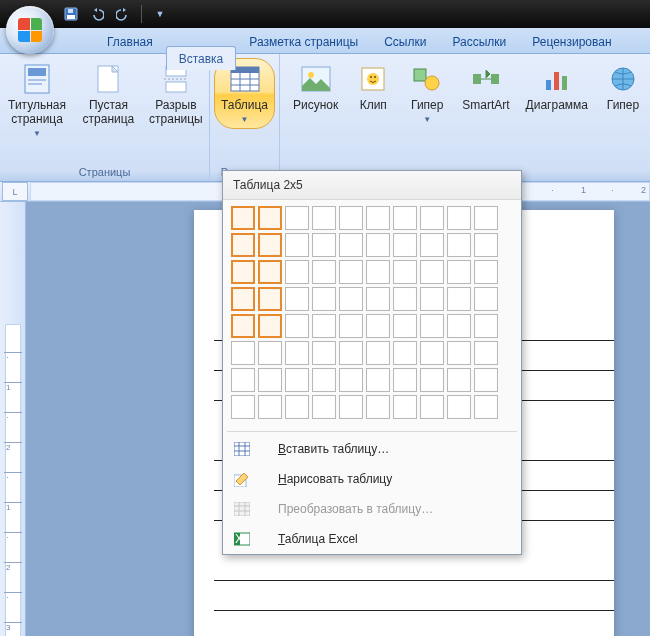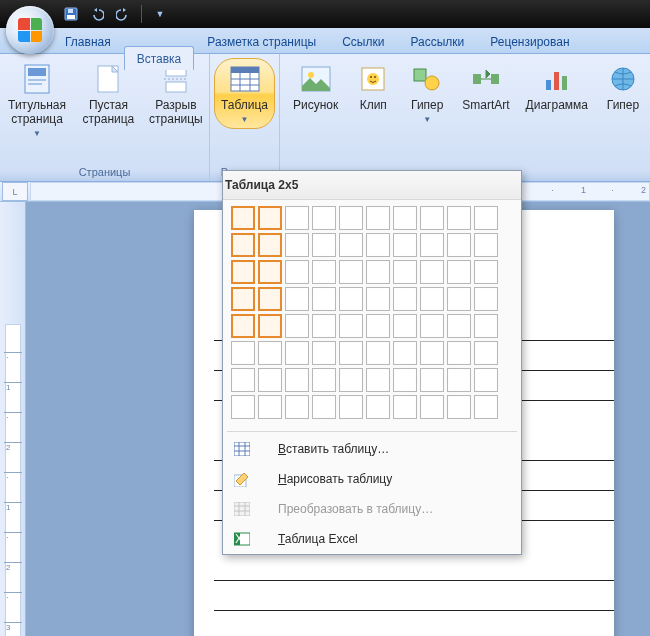--- a/index.html
+++ b/index.html
@@ -9,21 +9,21 @@
 .qat-btn { width: 22px; height: 20px; display: flex; align-items: center; justify-content: center; color: #c6d8f0; border-radius: 3px; }
 .qat-sep { width: 1px; height: 18px; background: #555; margin: 0 3px; }
 
 .office-orb { position: absolute; top: 6px; left: 6px; width: 48px; height: 48px; border-radius: 50%; background: radial-gradient(circle at 35% 35%, #fff, #dbe7f6 40%, #a9c1e0 70%, #7a9dc4); box-shadow: 0 2px 5px rgba(0,0,0,.4), inset 0 1px 2px rgba(255,255,255,.8); z-index: 50; display: flex; align-items: center; justify-content: center; }
 .office-logo { width: 24px; height: 24px; display: grid; grid-template: 1fr 1fr / 1fr 1fr; gap: 1px; }
 .office-logo div:nth-child(1){background:#e94b35;border-radius:3px 0 0 0}
 .office-logo div:nth-child(2){background:#4caf50;border-radius:0 3px 0 0}
 .office-logo div:nth-child(3){background:#2196f3;border-radius:0 0 0 3px}
 .office-logo div:nth-child(4){background:#ff9800;border-radius:0 0 3px 0}
 
-.tabs-row { height: 26px; background: linear-gradient(#cfe0f7, #b9d4f3); display: flex; align-items: flex-end; padding-left: 52px; border-bottom: 1px solid #8aaee0; }
+.tabs-row { height: 26px; background: linear-gradient(#cfe0f7, #b9d4f3); display: flex; align-items: flex-end; padding-left: 94px; border-bottom: 1px solid #8aaee0; }
 .tab { padding: 5px 12px 4px; color: #154a92; cursor: pointer; border: 1px solid transparent; border-bottom: none; border-radius: 3px 3px 0 0; white-space: nowrap; }
 .tab.active { background: #e6eefc; border-color: #8aaee0; color: #2e5b9c; position: relative; top: 17px; }
 
 .ribbon { height: 128px; background: linear-gradient(#e6eefc, #d0dff6 92%, #b9cfee); display: flex; border-bottom: 1px solid #8aaee0; }
 .group { display: flex; flex-direction: column; align-items: center; padding: 4px 6px 0; border-right: 1px solid #b1c9ea; }
 .group-items { display: flex; flex: 1; align-items: flex-start; gap: 2px; }
 .group-title { font-size: 11px; color: #4a6a98; padding: 2px 0 3px; text-align: center; width: 100%; }
 .big-btn { display: flex; flex-direction: column; align-items: center; padding: 4px 6px; border: 1px solid transparent; border-radius: 3px; cursor: pointer; min-width: 52px; text-align: center; line-height: 1.15; color: #2a2a2a; }
 .big-btn.active { background: linear-gradient(#fff2c9, #ffe08a 48%, #ffcf4a 52%, #ffe79f); border-color: #e0a93e; border-radius: 20px; }
 .big-btn .ico { width: 32px; height: 32px; margin-bottom: 4px; display: flex; align-items: center; justify-content: center; }
@@ -36,21 +36,21 @@
 
 .workspace { position: relative; height: calc(636px - 28px - 26px - 116px - 20px); display: flex; }
 .ruler-v { width: 26px; background: linear-gradient(90deg,#e6eefc,#d3e2f8); border-right: 1px solid #9fbce2; position: relative; }
 .ruler-v .m{position:absolute;left:4px;width:18px;border-top:1px solid #8fa8c8;font-size:8px;color:#6a85ab;padding-left:2px}
 .ruler-v .shade{position:absolute;left:5px;top:122px;width:16px;bottom:0;background:#fff;border:1px solid #c1d3ec}
 .page-area { flex: 1; background: #8ba9cf; position: relative; overflow: hidden; }
 .page { position: absolute; top: 8px; left: 168px; width: 420px; height: 800px; background: #fff; box-shadow: 0 2px 10px rgba(0,0,0,.25); }
 .page .tline{position:absolute;left:20px;right:0;border-top:1px solid #222}
 
 .table-popup { position: absolute; z-index: 60; top: 170px; left: 222px; width: 300px; background: #fafafa; border: 1px solid #8f9db1; box-shadow: 2px 3px 8px rgba(0,0,0,.3); }
-.popup-title { padding: 7px 2px; font-weight: bold; color: #333; background: linear-gradient(#f8f8f8,#ececec); border-bottom: 1px solid #d8d8d8; }
+.popup-title { padding: 7px 10px; font-weight: normal; color: #333; background: linear-gradient(#f8f8f8,#ececec); border-bottom: 1px solid #d8d8d8; }
 .grid-picker { padding: 6px 8px 10px; display: grid; grid-template-columns: repeat(10, 24px); grid-auto-rows: 24px; gap: 3px; }
 .cell { border: 1px solid #b8b8b8; background: #fff; box-shadow: inset 0 0 1px rgba(0,0,0,.1); }
 .cell.sel { border: 2px solid #e78a2e; background: #fff6ec; }
 .popup-sep { height: 1px; background: #d8d8d8; margin: 2px 4px; }
 .popup-item { display: flex; align-items: center; gap: 27px; padding: 6px 10px; cursor: pointer; color: #2a2a2a; }
 .popup-item.disabled { color: #9a9a9a; cursor: default; }
 .popup-item .pi-ico { width: 18px; height: 18px; display: flex; align-items: center; justify-content: center; }
 .underline-char { text-decoration: underline; }
 </style>
 </head>

